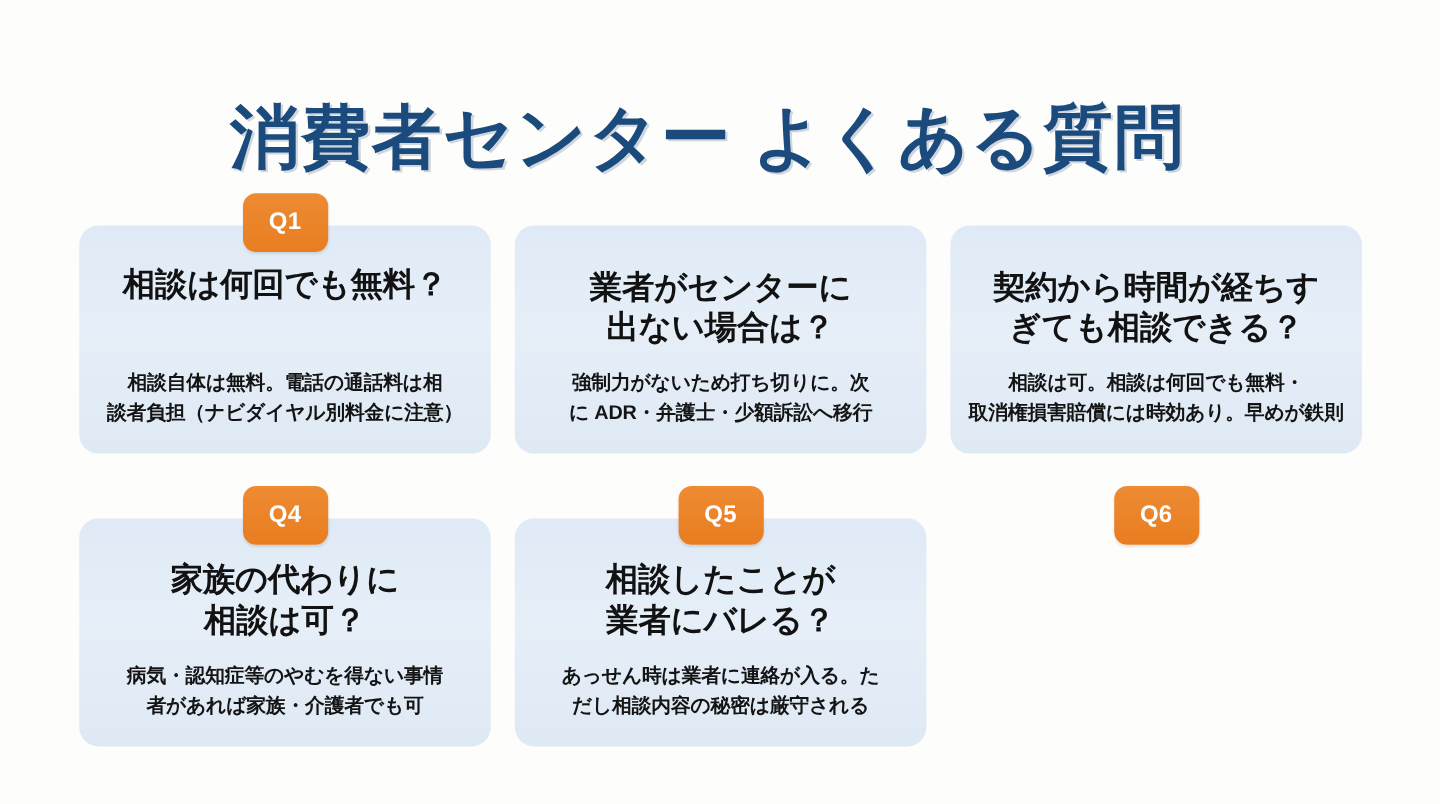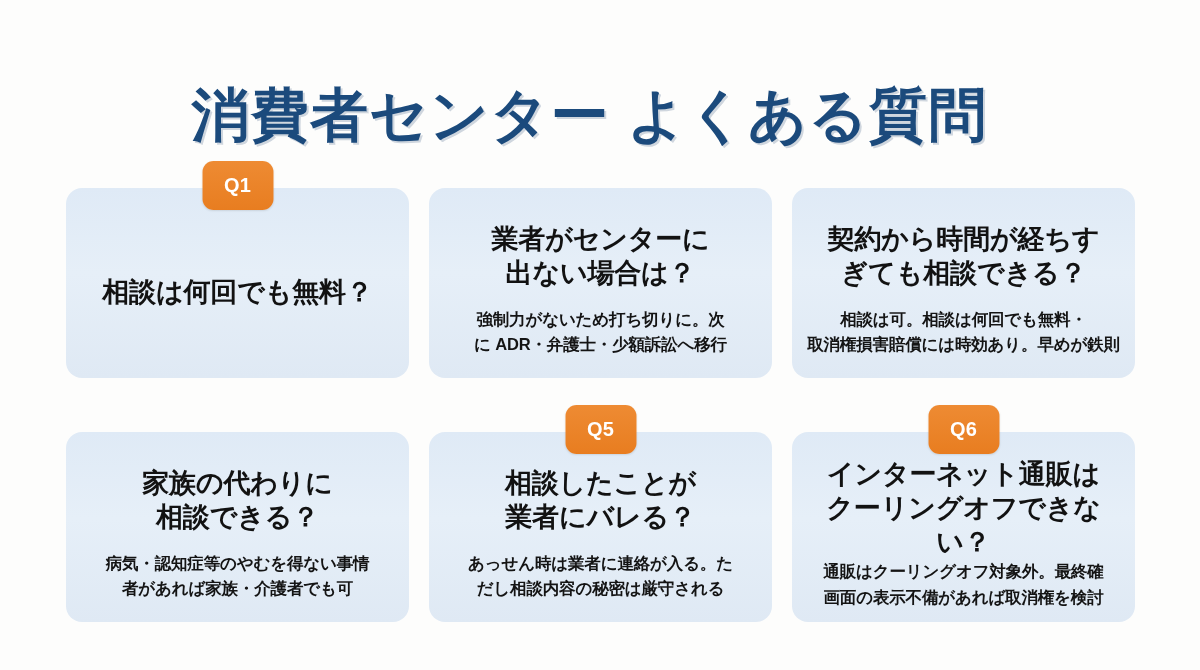--- a/index.html
+++ b/index.html
@@ -131,20 +131,22 @@
   <div class="title-wrap">
     <h1 class="page-title">消費者センター よくある質問</h1>
   </div>
 
   <div class="grid">
 
     <div class="card-slot" data-row="0">
       <div class="badge">Q1</div>
       <div class="card">
         <p class="q-text one-line">相談は何回でも無料？</p>
+        <p class="a-text">相談自体は無料。電話の通話料は相
+談者負担（ナビダイヤル別料金に注意）</p>
       </div>
     </div>
 
     <div class="card-slot">
       <div class="card">
         <p class="q-text">業者がセンターに
 出ない場合は？</p>
         <p class="a-text">強制力がないため打ち切りに。次
 に  ADR・弁護士・少額訴訟へ移行</p>
       </div>
@@ -153,42 +155,37 @@
     <div class="card-slot">
       <div class="card">
         <p class="q-text">契約から時間が経ちす
 ぎても相談できる？</p>
         <p class="a-text">相談は可。相談は何回でも無料・
 取消権損害賠償には時効あり。早めが鉄則</p>
       </div>
     </div>
 
     <div class="card-slot">
+      <div class="badge">Q4</div>
       <div class="card">
         <p class="q-text">家族の代わりに
-相談できる？</p>
+相談は可？</p>
         <p class="a-text">病気・認知症等のやむを得ない事情
 者があれば家族・介護者でも可</p>
       </div>
     </div>
 
     <div class="card-slot">
       <div class="badge">Q5</div>
       <div class="card">
         <p class="q-text">相談したことが
 業者にバレる？</p>
         <p class="a-text">あっせん時は業者に連絡が入る。た
 だし相談内容の秘密は厳守される</p>
       </div>
     </div>
 
     <div class="card-slot">
       <div class="badge">Q6</div>
-      <div class="card">
-        <p class="q-text">インターネット通販は
-クーリングオフできない？</p>
-        <p class="a-text">通販はクーリングオフ対象外。最終確
-画面の表示不備があれば取消権を検討</p>
-      </div>
     </div>
 
   </div>
 </div>
 
 </body></html>

